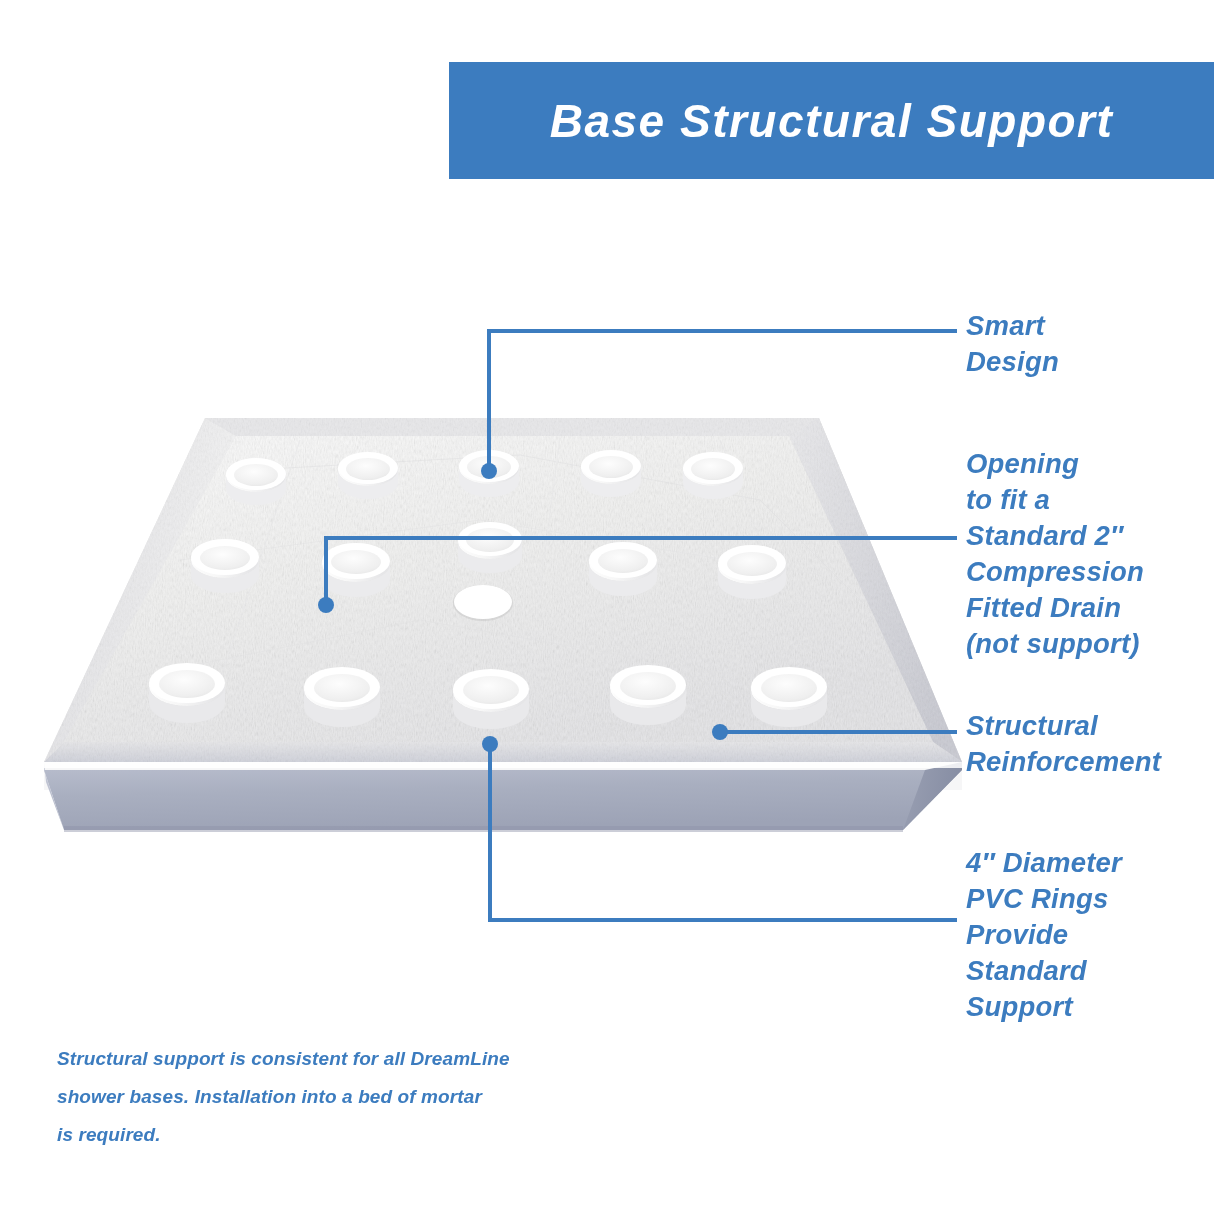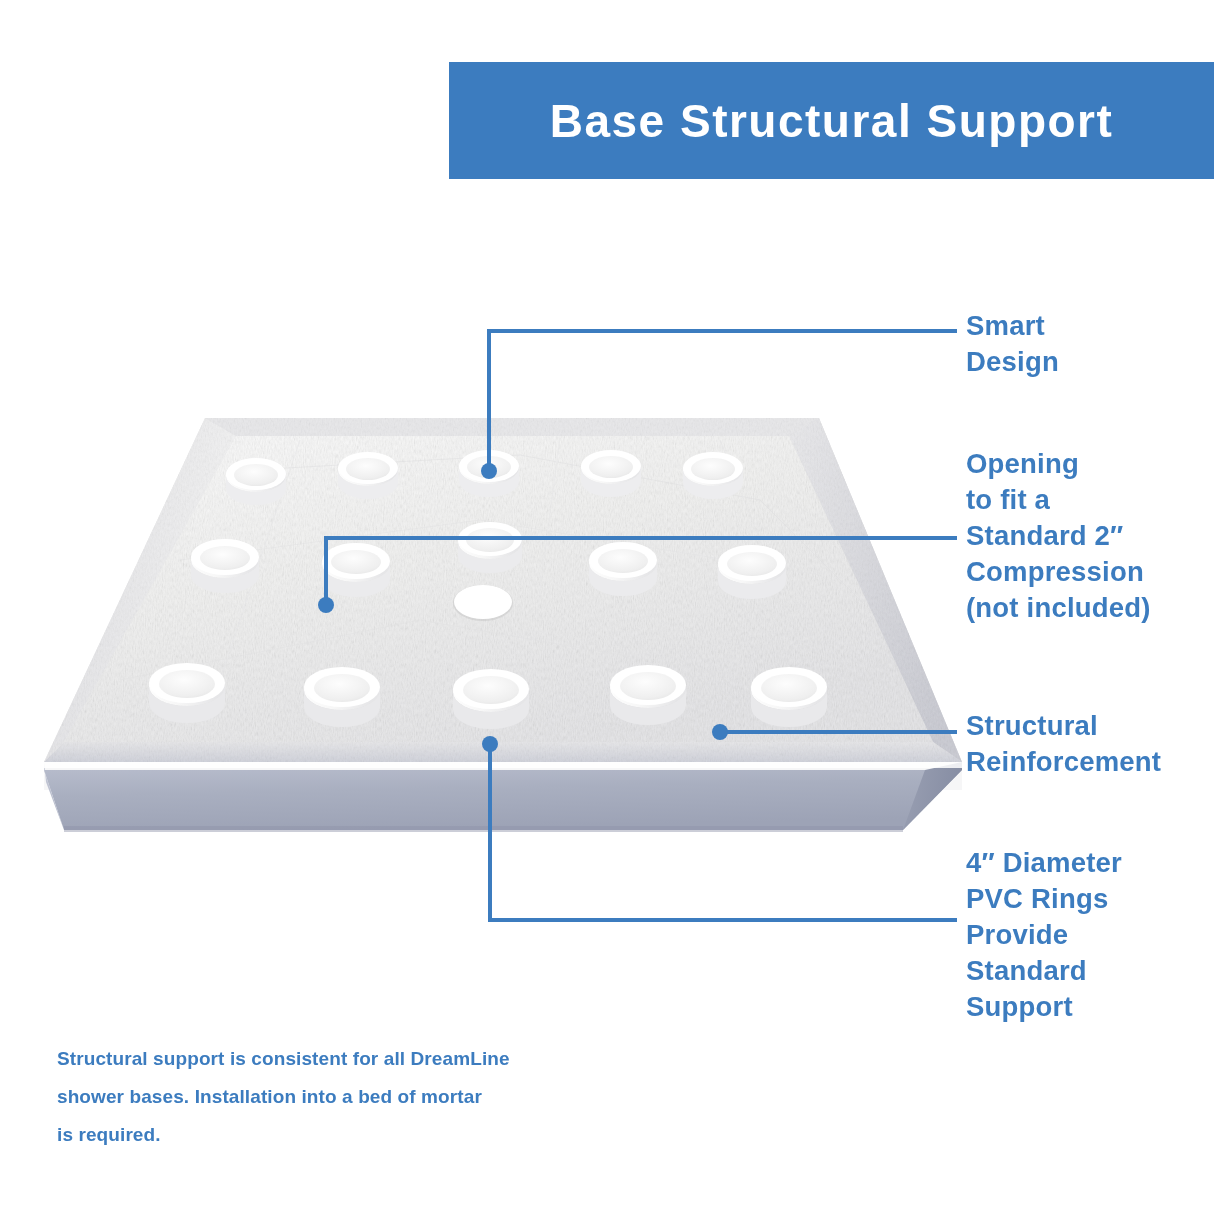--- a/index.html
+++ b/index.html
@@ -3,21 +3,21 @@
 <meta charset="utf-8">
 <style>
   html,body{margin:0;padding:0;}
   body{
     width:1214px;height:1214px;
     background:#ffffff;
     font-family:"Liberation Sans", sans-serif;
     overflow:hidden;
     position:relative;
   }
-  #stage{position:absolute;left:0;top:0;width:1214px;height:876px;}
+  #stage{position:absolute;left:0;top:0;width:1214px;height:876px;font-style:italic;}
 
   
   .banner{
     position:absolute;
     left:449px;top:62px;width:765px;height:117px;
     background:#3C7CBF;
     display:flex;align-items:center;justify-content:center;
   }
   .banner-title{
     color:#ffffff;
@@ -308,21 +308,22 @@
   <div class="callout" id="callout-smart">
     <div>Smart</div>
     <div>Design</div>
   </div>
 
   <div class="callout" id="callout-opening">
     <div>Opening</div>
     <div>to fit a</div>
     <div>Standard 2″</div>
     <div>Compression</div>
-    <div>(not included)</div>
+    <div>Fitted Drain</div>
+    <div>(not support)</div>
   </div>
 
   <div class="callout" id="callout-fiberglass">
     <div>Structural</div>
     <div>Reinforcement</div>
   </div>
 
   <div class="callout" id="callout-pvc">
     <div>4″ Diameter</div>
     <div>PVC Rings</div>

